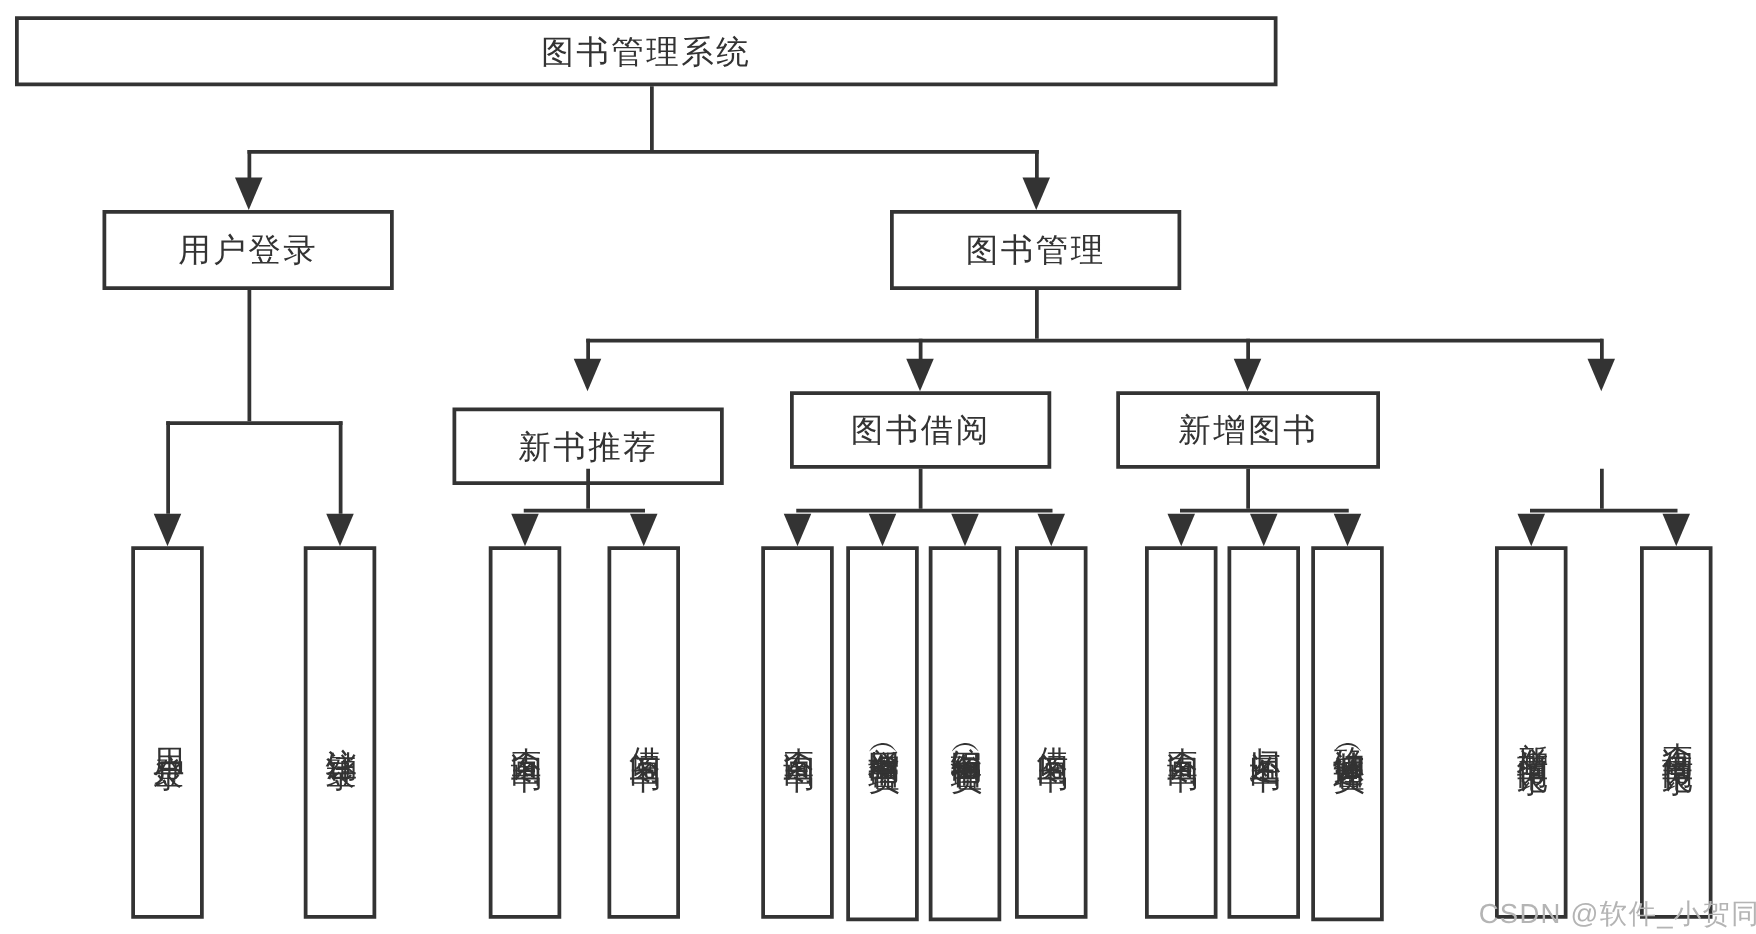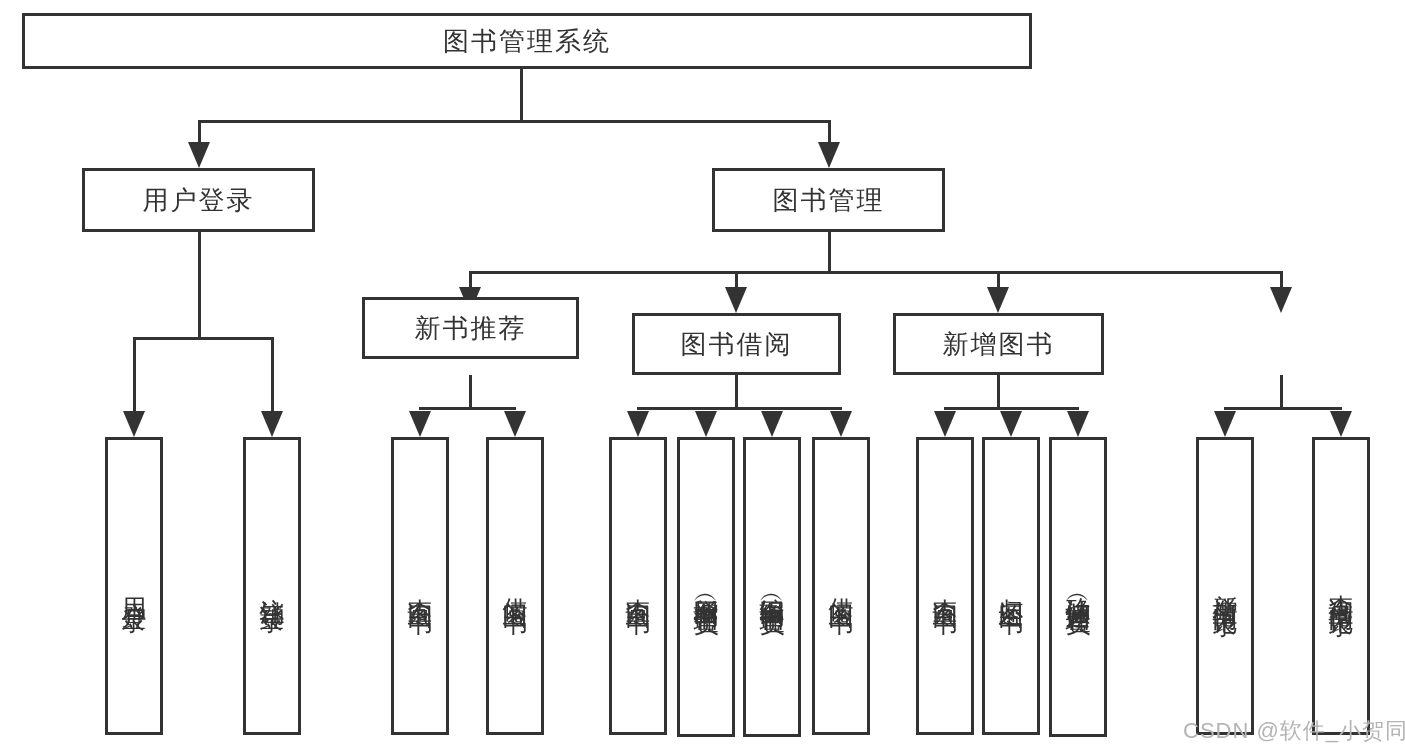--- a/index.html
+++ b/index.html
@@ -48,21 +48,21 @@
     letter-spacing:1px;
     white-space:nowrap;
     z-index:5;
   }
 </style>
 </head>
 <body>
 
 <div id="canvas">
 
-  <div class="box" style="left:12px;top:13px;width:1010px;height:56px;margin-left:10px;">
+  <div class="box" style="left:12px;top:13px;width:1010px;height:56px;">
     <span class="lbl">图书管理系统</span>
   </div>
 
   <div class="line" style="left:520px;top:69px;width:3px;height:51px;"></div>
   <div class="line" style="left:198px;top:120px;width:633px;height:3px;"></div>
   <div class="line" style="left:198px;top:120px;width:3px;height:25px;"></div>
   <div class="arrow" style="left:188px;top:142px;"></div>
   <div class="line" style="left:828px;top:120px;width:3px;height:25px;"></div>
   <div class="arrow" style="left:818px;top:142px;"></div>
 
@@ -84,21 +84,21 @@
   <div class="line" style="left:469px;top:271px;width:813px;height:3px;"></div>
   <div class="line" style="left:469px;top:271px;width:3px;height:18px;"></div>
   <div class="arrow" style="left:459px;top:287px;"></div>
   <div class="line" style="left:735px;top:271px;width:3px;height:18px;"></div>
   <div class="arrow" style="left:725px;top:287px;"></div>
   <div class="line" style="left:997px;top:271px;width:3px;height:18px;"></div>
   <div class="arrow" style="left:987px;top:287px;"></div>
   <div class="line" style="left:1280px;top:271px;width:3px;height:18px;"></div>
   <div class="arrow" style="left:1270px;top:287px;"></div>
 
-  <div class="box" style="left:362px;top:297px;width:217px;height:62px;">
+  <div class="box" style="left:362px;top:326px;width:217px;height:62px;">
     <span class="lbl">新书推荐</span>
   </div>
   <div class="box" style="left:632px;top:313px;width:209px;height:62px;">
     <span class="lbl">图书借阅</span>
   </div>
   <div class="box" style="left:893px;top:313px;width:211px;height:62px;">
     <span class="lbl">新增图书</span>
   </div>
 
   <div class="line" style="left:469px;top:375px;width:3px;height:32px;"></div>

